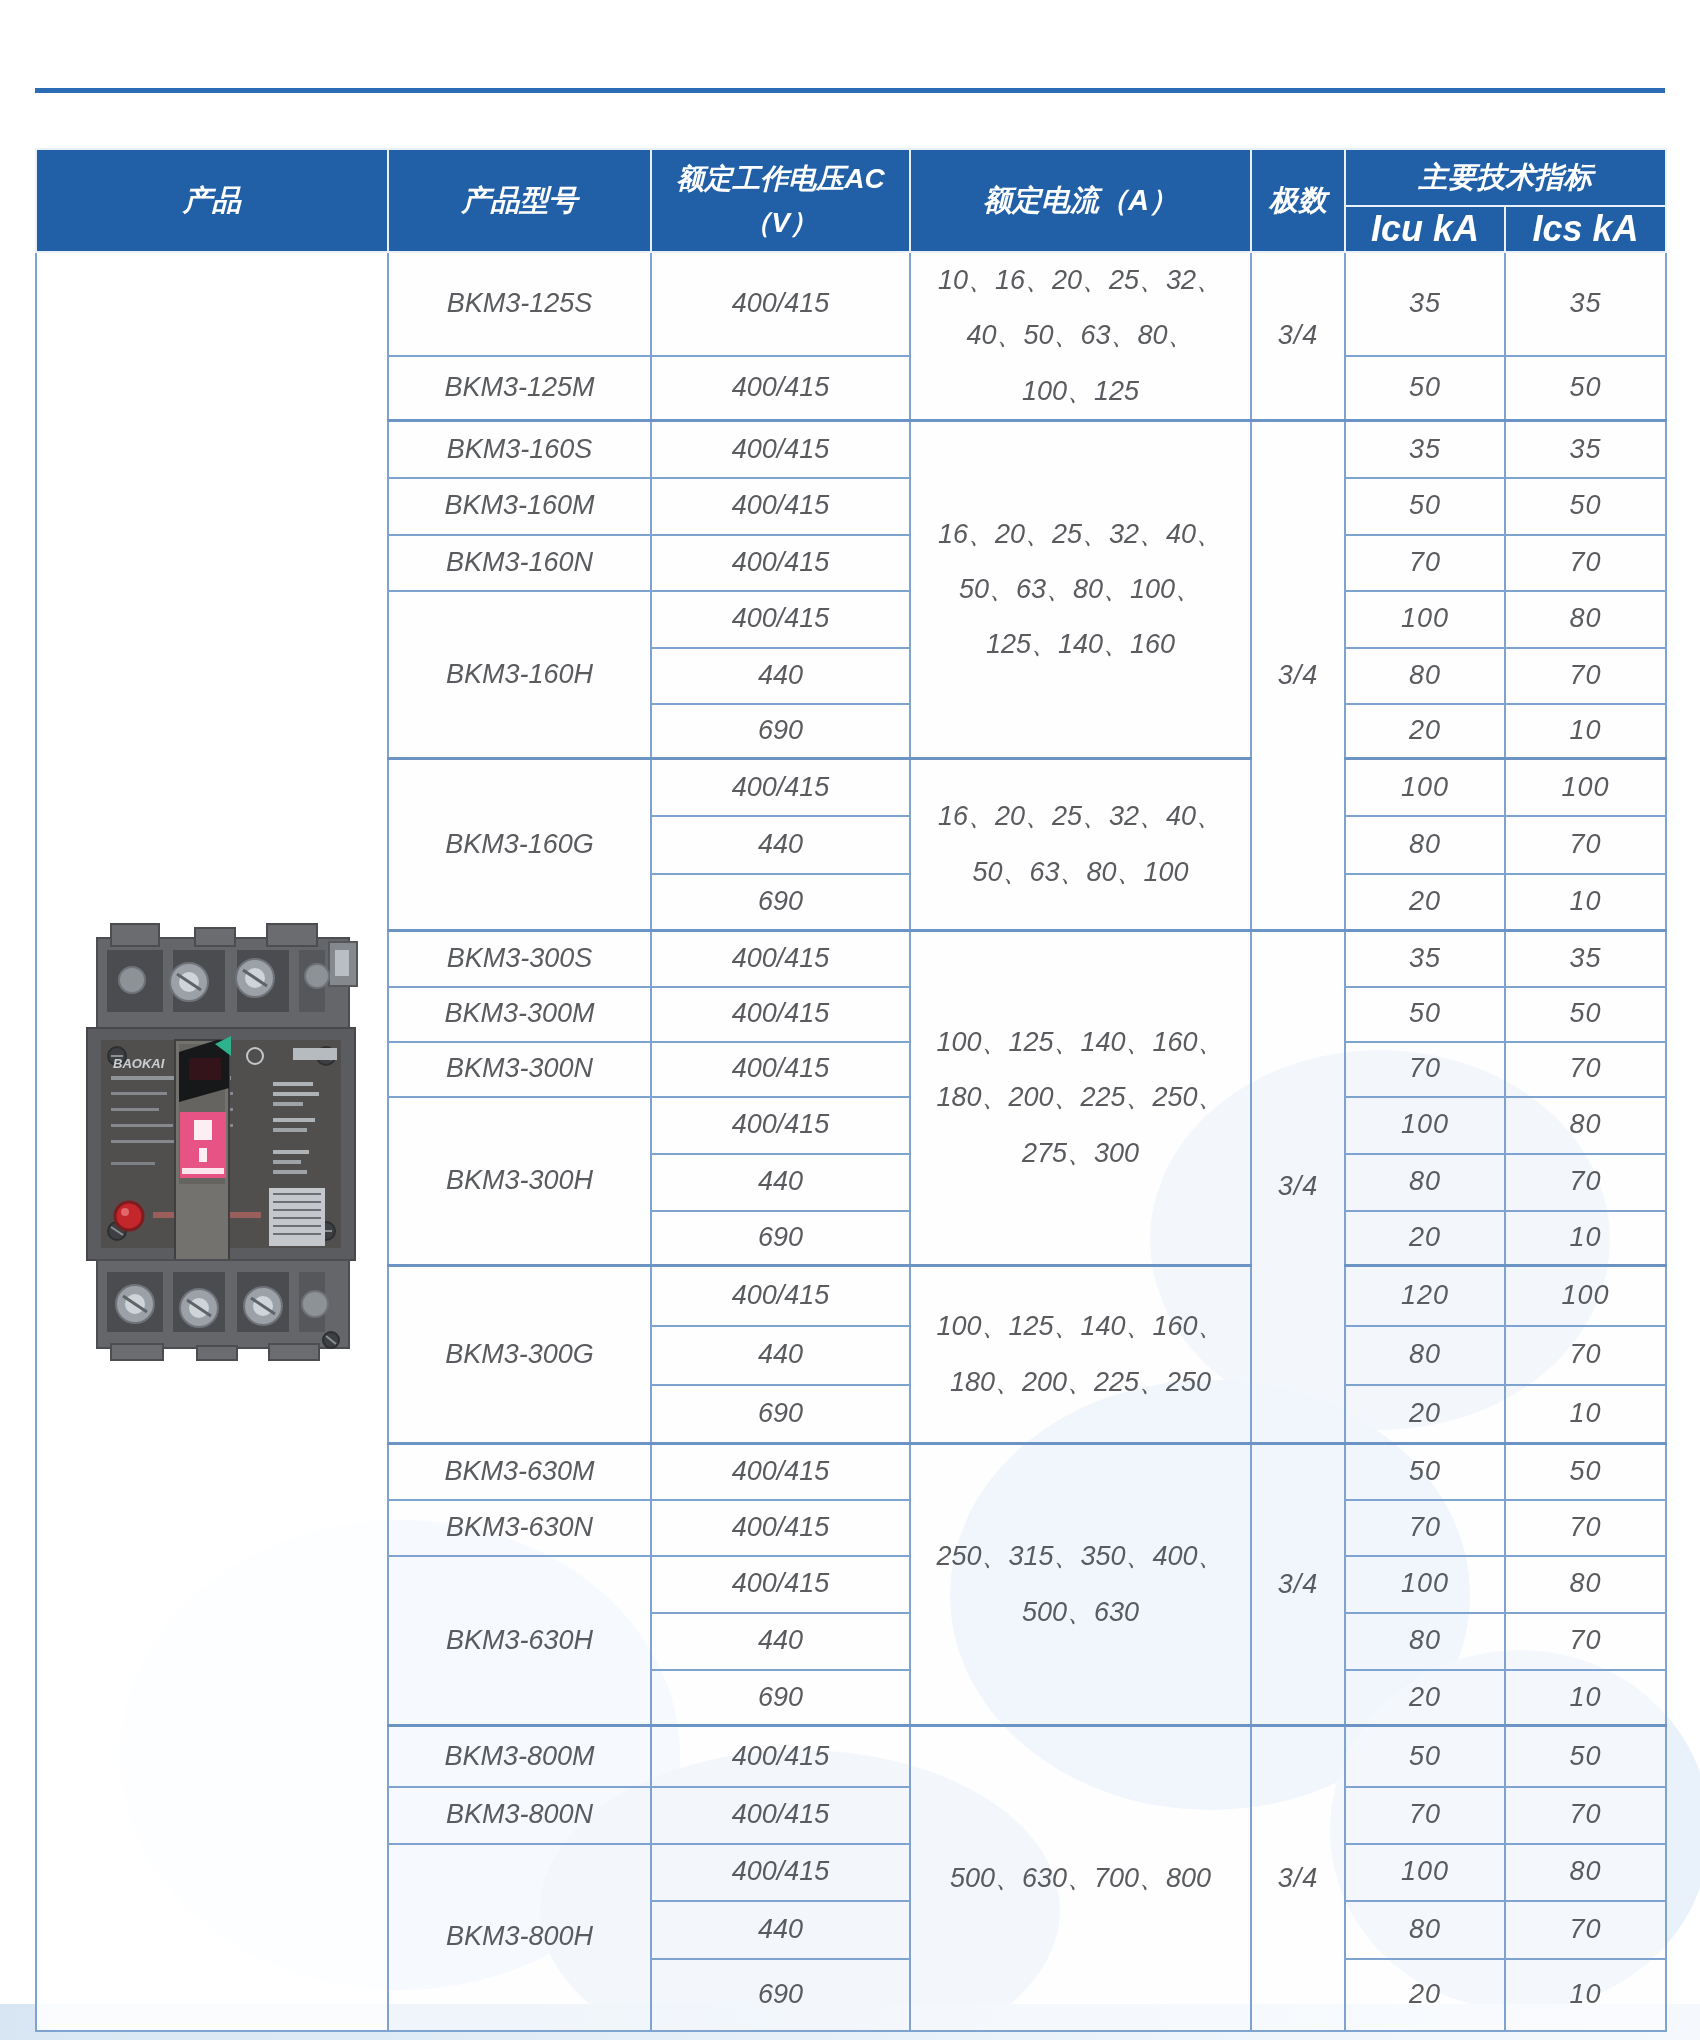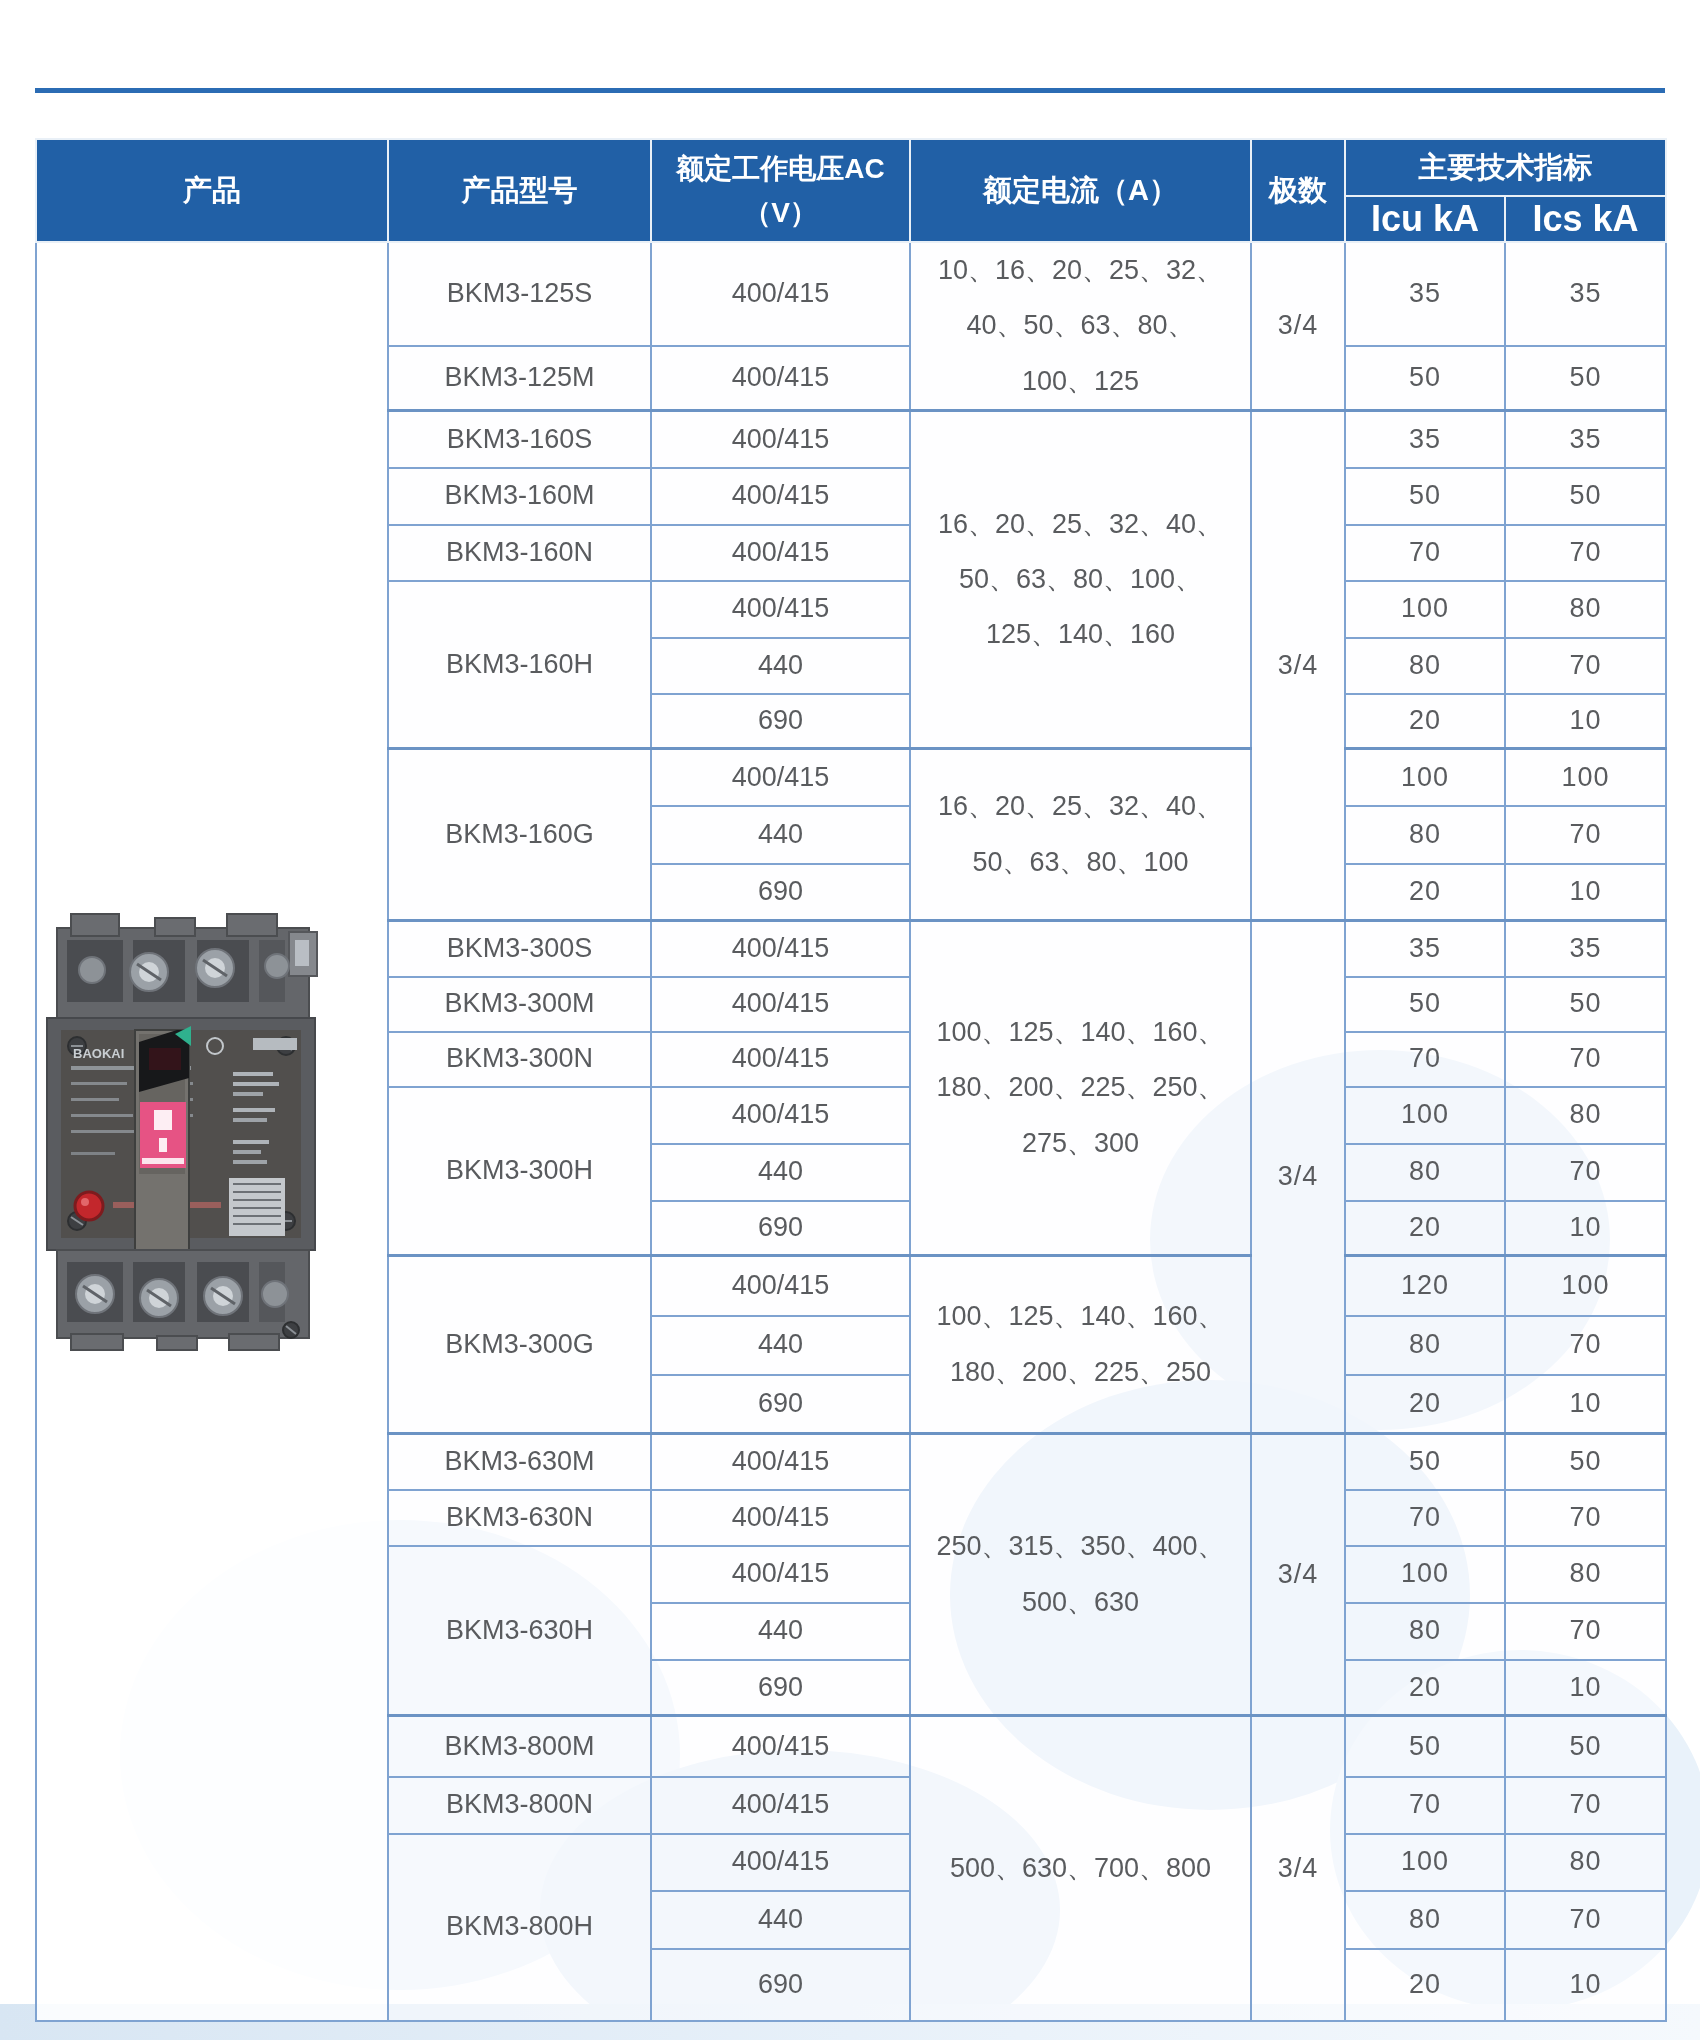--- a/index.html
+++ b/index.html
@@ -27,41 +27,41 @@
     position:absolute;left:37px;top:14px;margin:0;z-index:2;
     font-size:41px;font-weight:700;color:#2d2d2f;letter-spacing:2px;
   }
   .title-rule{
     position:absolute;left:35px;top:88px;width:1630px;height:5px;
     background:#2b6cb4;z-index:2;
   }
 
   
   table.spec{
-    position:absolute;left:35px;top:138px;width:1630px;z-index:1;
-    border-collapse:collapse;table-layout:fixed;
+    position:absolute;left:35px;top:148px;width:1630px;z-index:1;
+    border-collapse:collapse;table-layout:fixed;font-style:italic;
   }
   thead th{
     background:#2160a6;color:#ffffff;font-weight:700;font-size:29px;
     border:2px solid #e9f0f7;padding:0;text-align:center;vertical-align:middle;
   }
   thead tr.h1{height:57px;}
   thead tr.h2{height:46px;}
   thead tr.h2 th{font-size:36px;}
   .v2{display:block;line-height:1.55;font-size:28px;}
   tbody td{
     border:2px solid #7fa3d1;background:rgba(253,254,255,.55);
     color:#595b5e;font-size:27px;text-align:center;vertical-align:middle;
     padding:0;line-height:1.45;
   }
   tbody tr.block-start td{border-top:3px solid #6b93c4;}
   td.col-current{padding:0 24px;line-height:2.05;margin-left:12px;}
   td.col-product{background:rgba(255,255,255,.85);}
   td.col-poles,td.col-icu,td.col-ics{letter-spacing:1px;}
-  .photo-wrap{display:flex;align-items:center;}
+  .photo-wrap{display:flex;justify-content:center;align-items:center;padding-left:20px;}
 </style>
 </head>
 <body>
 
 <div class="page">
 
   <div class="wm b1"></div>
   <div class="wm b2"></div>
   <div class="wm b3"></div>
   <div class="wm b4"></div>

